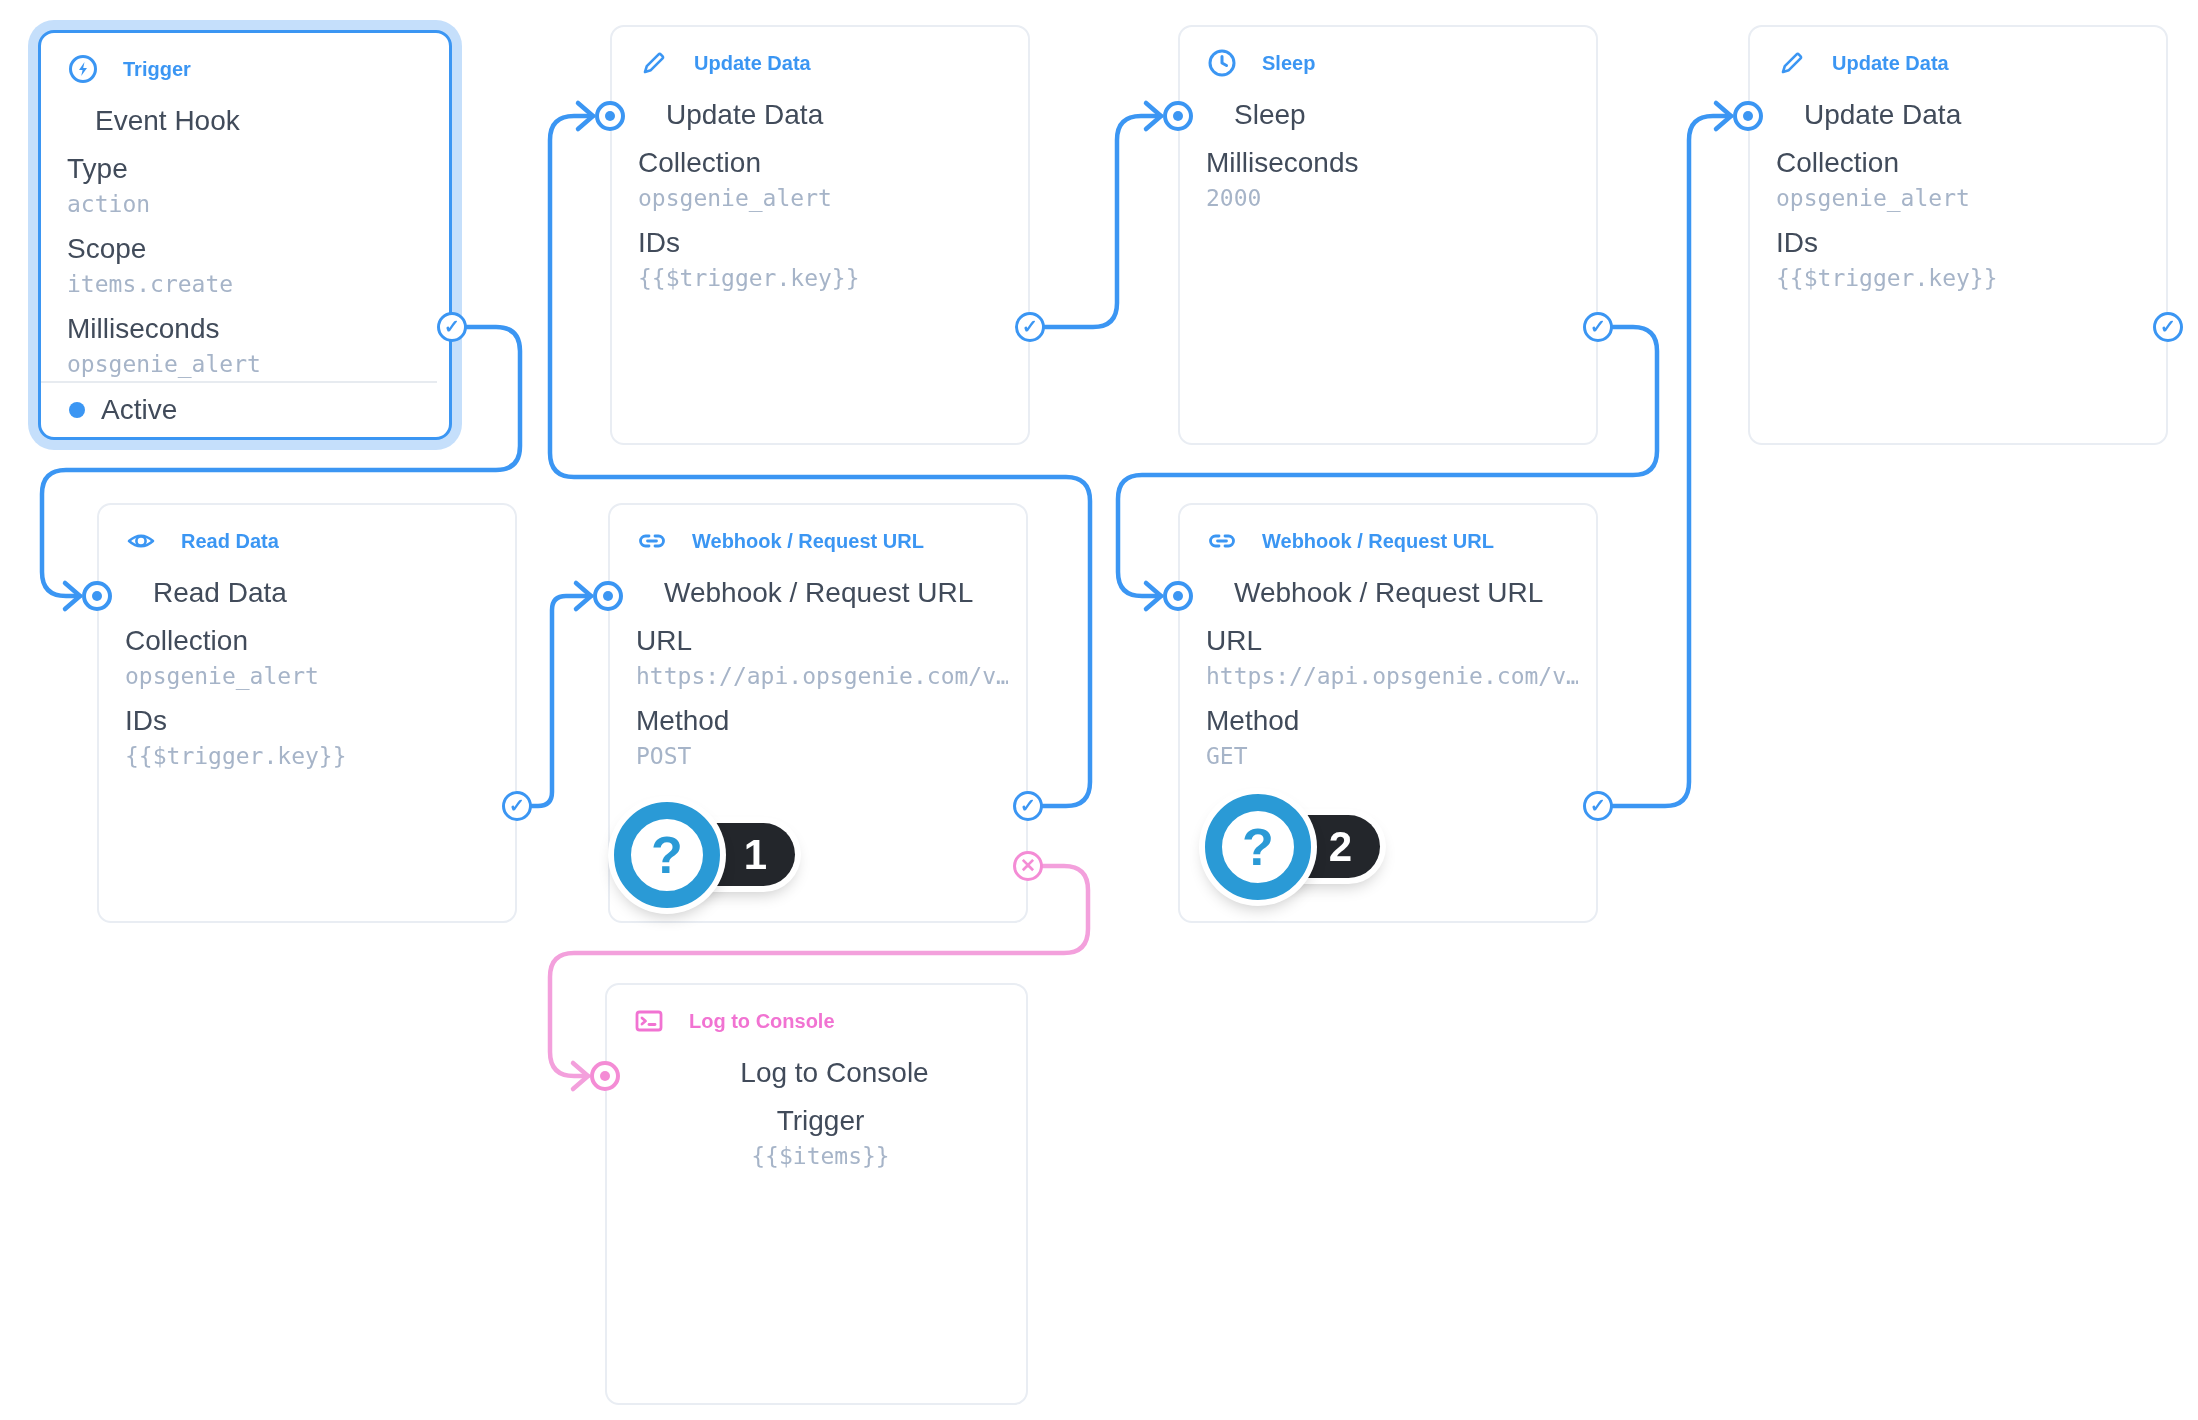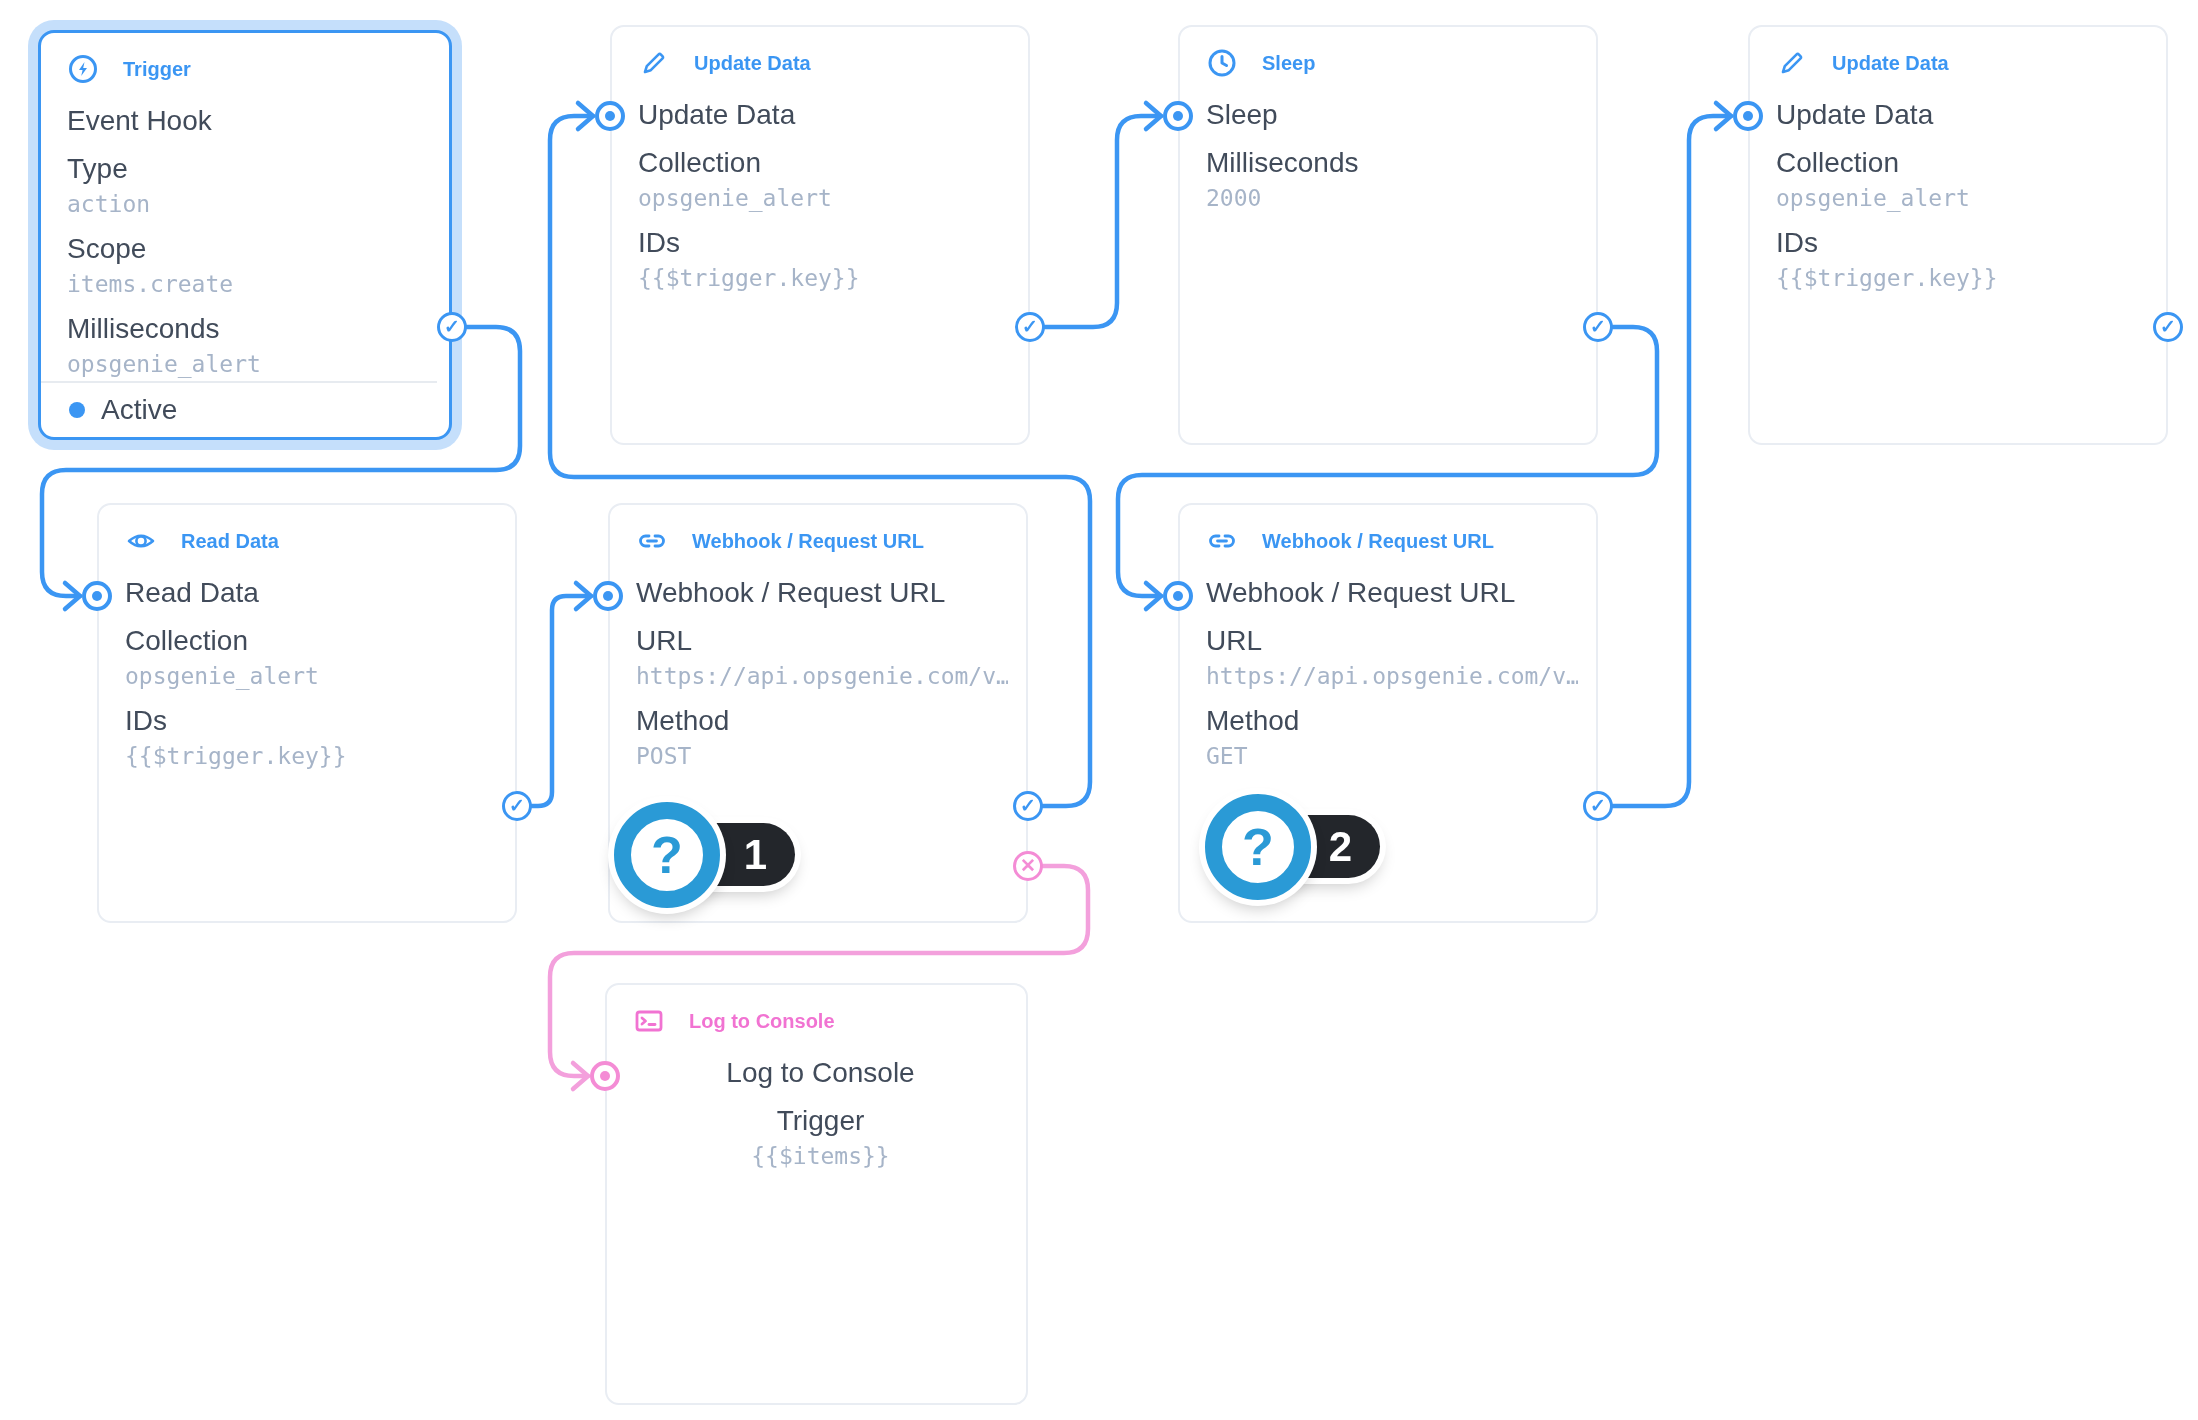--- a/index.html
+++ b/index.html
@@ -8,21 +8,21 @@
   svg.wires{position:absolute;left:0;top:0;z-index:2;pointer-events:none;}
 
   
   .card{position:absolute;background:#ffffff;border:2px solid #e9edf3;border-radius:14px;z-index:1;box-sizing:border-box;}
   .card.selected{border:3px solid #3b96f3;border-radius:16px;box-shadow:0 0 0 10px rgba(76,157,243,.32);}
   .card-title{position:absolute;top:20px;left:26px;display:flex;align-items:center;gap:24px;
               font-size:20px;font-weight:700;color:#3b96f3;white-space:nowrap;}
   .card-title.pink{color:#f173d2;}
   .card-title .icon{display:inline-flex;width:32px;height:32px;}
   .fields{position:absolute;top:72px;left:26px;right:18px;}
-  .fname{font-size:28px;color:#414b5a;height:40px;white-space:nowrap;overflow:hidden;}
+  .fname{font-size:28px;color:#414b5a;height:40px;white-space:nowrap;overflow:hidden;margin-left:28px;}
   .flabel{margin-top:8px;font-size:28px;font-weight:400;color:#414b5a;height:38px;white-space:nowrap;}
   .fvalue{font-size:23px;font-family:"DejaVu Sans Mono", monospace;color:#a6b4c8;height:34px;white-space:nowrap;overflow:hidden;}
   .footer{position:absolute;left:0;right:12px;bottom:0;height:54px;border-top:2px solid #e7ebf0;
           display:flex;align-items:center;gap:16px;padding-left:28px;font-size:28px;color:#414b5a;}
   .footer .dot{width:16px;height:16px;border-radius:50%;background:#3b96f3;}
 
   
   .conn{position:absolute;width:30px;height:30px;border-radius:50%;background:#fff;box-sizing:border-box;z-index:3;
         display:flex;align-items:center;justify-content:center;}
   .conn.in{border:4px solid #3b96f3;}

